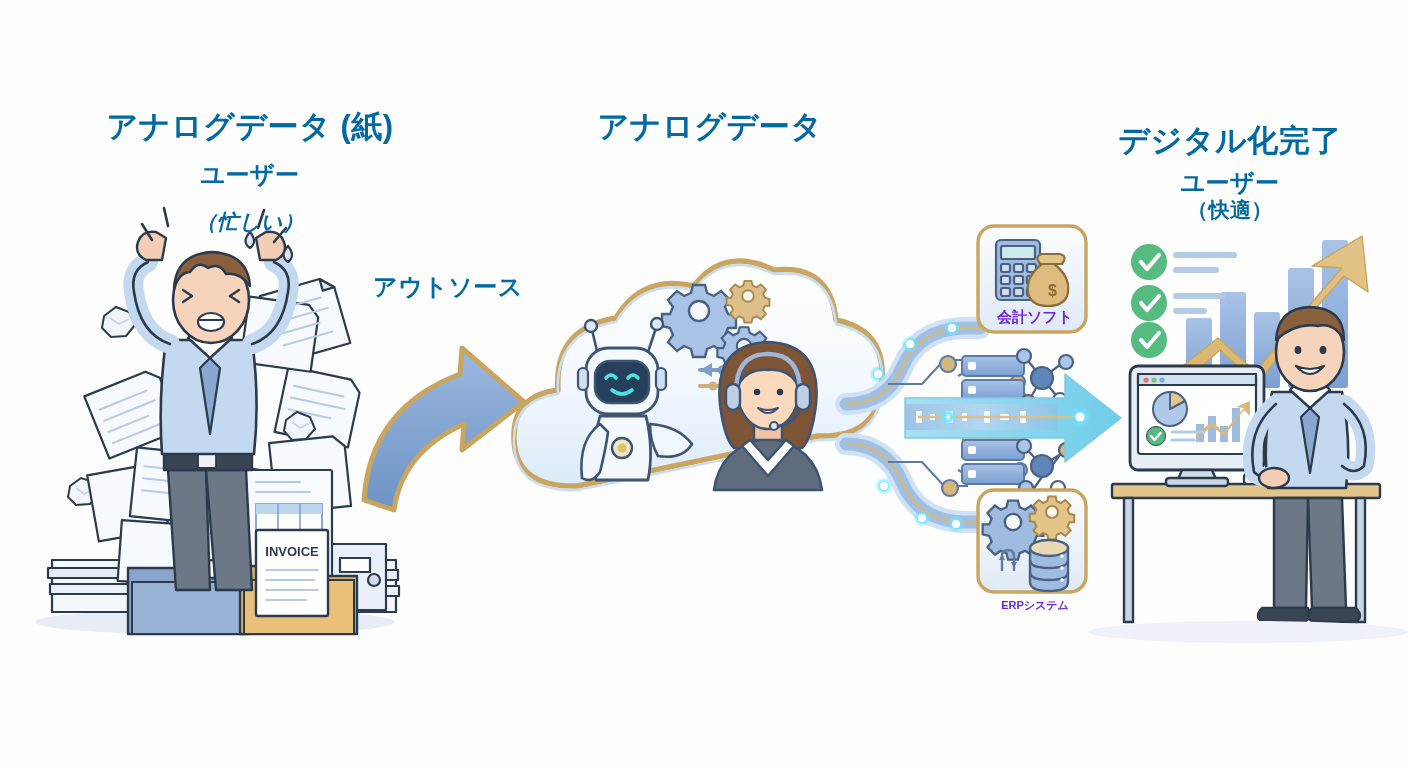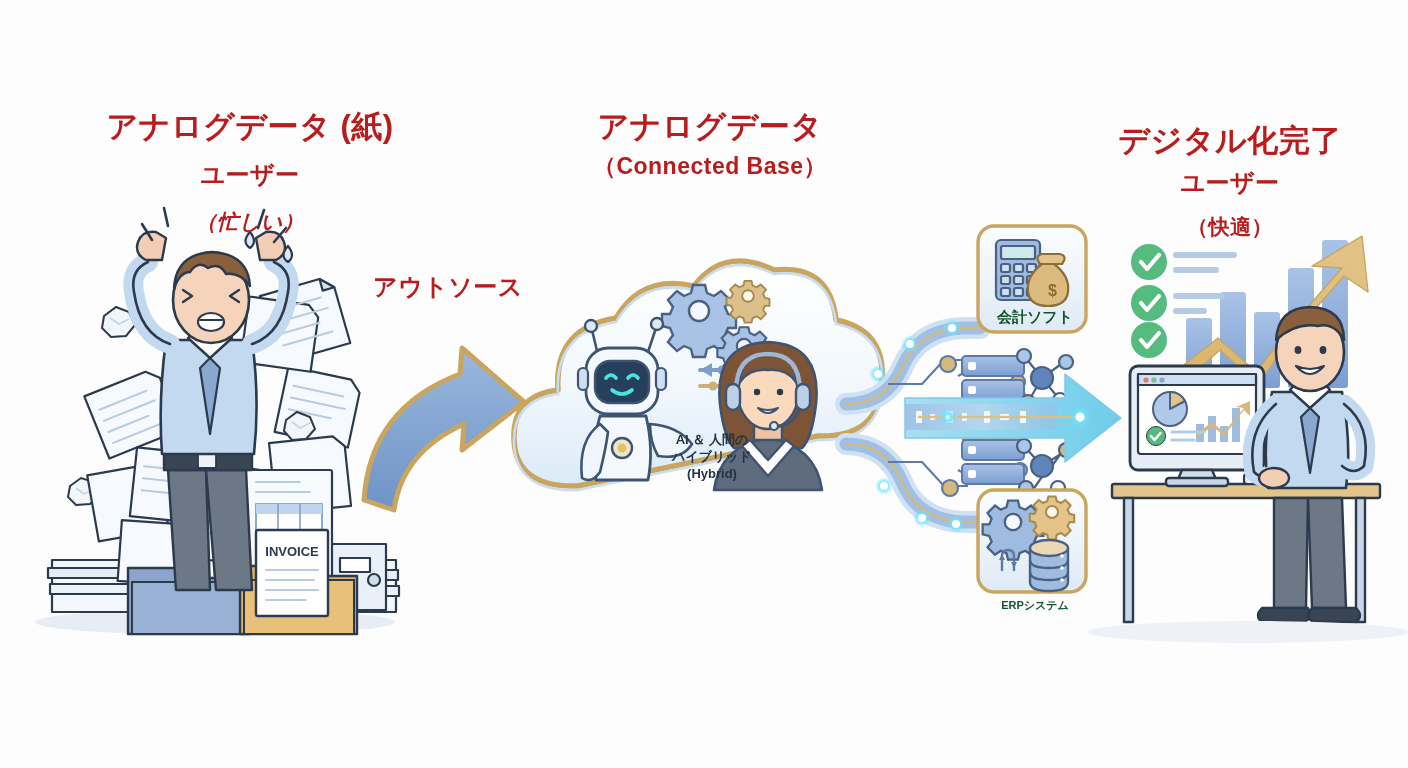--- a/index.html
+++ b/index.html
@@ -9,44 +9,44 @@
     width:1408px; height:768px;
     font-family:"Liberation Sans","DejaVu Sans",sans-serif;
     position:relative; overflow:hidden;
     background:#fdfdfd;
   }
   #stage{ position:absolute; inset:0; }
   svg.layer{ position:absolute; left:0; top:0; width:1408px; height:768px; }
 
   .ttl{
     position:absolute; text-align:center;
-    color:#b91c1c; font-weight:bold; letter-spacing:.5px;
+    color:#0369a1; font-weight:bold; letter-spacing:.5px;
     white-space:nowrap; line-height:1.22;
   }
   .t-main{ font-size:31px; }
   .t-sub{ font-size:24px; }
   .t-small{ font-size:21px; }
 
   #title-analog{ left:40px; top:108px; width:420px; }
   #title-analog .t-sub{ margin-top:14px; }
   #title-analog .t-small{ margin-top:20px;font-style:italic; }
 
   #title-outsource{ left:318px; top:272px; width:260px; font-size:24px;text-align:center; }
   #title-outsource .t-small{ margin-top:3px; font-size:22px; }
 
   #title-platform{ left:530px; top:108px; width:360px; }
   #title-platform .t-sub{ margin-top:6px; font-size:23px; }
 
   #title-digital{ left:1060px; top:122px; width:340px; }
   #title-digital .t-sub{ margin-top:8px; font-size:24px; }
-  #title-digital .t-small{ margin-top:17px; }
+  #title-digital .t-small{ margin-top:0; }
 
   .card-label{
     position:absolute; text-align:center; white-space:nowrap;
-    color:#14532d; font-weight:bold; font-size:15px;
+    color:#6d28d9; font-weight:bold; font-size:15px;
   }
   #label-accounting{ left:960px; top:308px; width:150px; }
   #label-erp{ left:955px; top:598px; width:160px; font-size:11px; }
 
   .cloud-text{
     position:absolute; text-align:center; white-space:nowrap;
     color:#243344; font-size:13px; font-weight:600; line-height:1.30;
     left:642px; top:432px; width:140px;
   }
 </style>
@@ -644,30 +644,24 @@
     <div class="t-sub">ユーザー</div>
     <div class="t-small">（忙しい）</div>
   </div>
 
   <div class="ttl" id="title-outsource">
     <div>アウトソース</div>
   </div>
 
   <div class="ttl" id="title-platform">
     <div class="t-main">アナログデータ</div>
-    <div class="t-sub">（Connected Base）</div>
   </div>
 
   <div class="ttl" id="title-digital">
     <div class="t-main">デジタル化完了</div>
     <div class="t-sub">ユーザー</div>
     <div class="t-small">（快適）</div>
   </div>
 
-  <div class="cloud-text">
-    <div>AI ＆ 人間の</div>
-    <div>ハイブリッド</div>
-    <div>(Hybrid)</div>
-  </div>
 
   <div class="card-label" id="label-accounting">会計ソフト</div>
   <div class="card-label" id="label-erp">ERPシステム</div>
 </div>
 
 </body></html>

